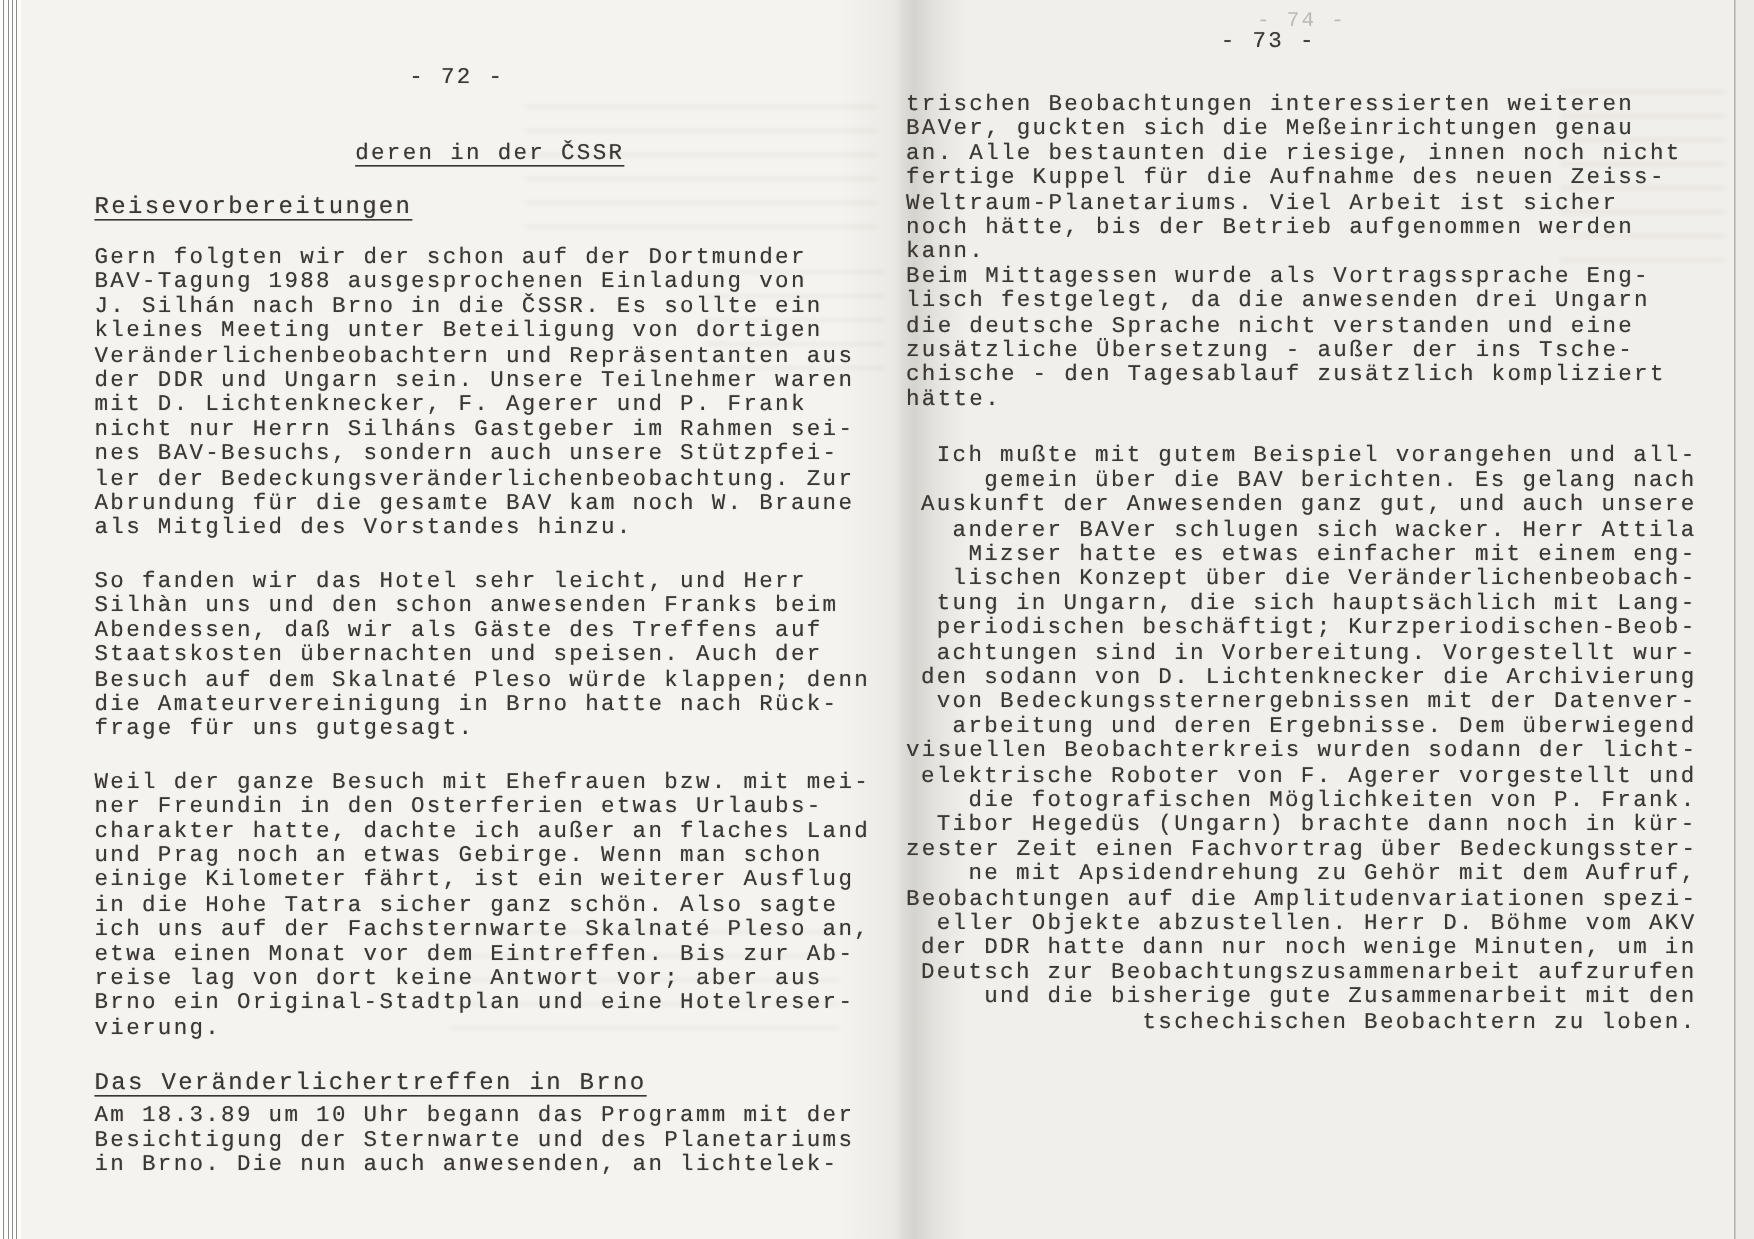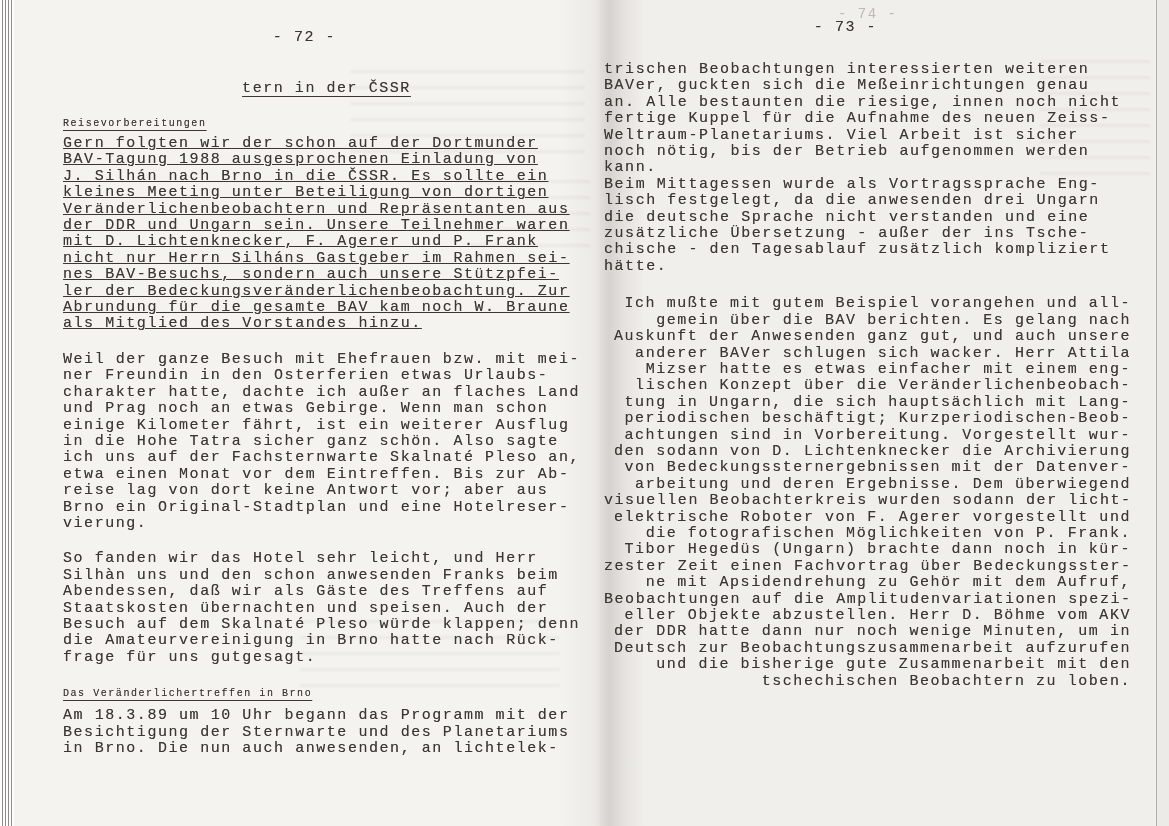--- a/index.html
+++ b/index.html
@@ -70,21 +70,21 @@
     filter: blur(0.5px);
   }
   .page {
     position: absolute;
     top: 0;
     width: 527px;
   }
   .page-left  { left: 63px; }
   .page-right { left: 604px; }
   .pagenum {
-    margin-top: 30px;
+    margin-top: 44px;
     width: 100%;
     padding-right: 44px;
     box-sizing: border-box;
     text-align: center;
     font-size: 15px;
     letter-spacing: 1.55px;
     line-height: 16px;
     white-space: pre;
     text-shadow: 0 0 0.6px rgba(30,28,26,0.45);
   }
@@ -99,35 +99,35 @@
     text-shadow: 0 0 0.6px rgba(30,28,26,0.45);
   }
   .title span { display: block; }
   .u {
     text-decoration: underline;
     text-decoration-thickness: 1.3px;
     text-underline-offset: 3.5px;
   }
   .heading {
     margin-top: 13px;
-    font-size: 10px;
+    font-size: 16px;
     letter-spacing: 1.55px;
     line-height: 18px;
     white-space: pre;
     text-shadow: 0 0 0.6px rgba(30,28,26,0.45);
   }
   .heading.h2 { margin-top: 19px; }
   .para {
     font-size: 15px;
     letter-spacing: 1.55px;
     line-height: 16.4px;
     white-space: pre;
     text-shadow: 0 0 0.6px rgba(30,28,26,0.45);
   }
-  .page-left .para.pa1 { margin-top: 3px; text-decoration: underline; }
+  .page-left .para.pa1 { margin-top: 17px; }
   .page-left .para.pa2 { margin-top: 19px; }
   .page-left .para.pa3 { margin-top: 19px; }
   .page-left .para.pa4 { margin-top: 5px; }
   .page-right .para.pb1 { margin-top: 26px; }
   .page-right .para.pb2 { }
   .page-right .para.pb3 { margin-top: 21px; text-align: right; }
   .page-right .para.pb4 { margin-top: 21px; }
 </style>
 </head>
 <body>
@@ -142,67 +142,67 @@
 
   <div class="ghost" style="left:350px; top:70px;  width:235px; height:95px;"></div>
   <div class="ghost" style="left:470px; top:180px; width:120px; height:80px;"></div>
   <div class="ghost" style="left:300px; top:620px; width:260px; height:80px;"></div>
   <div class="ghost" style="left:1040px; top:60px; width:110px; height:120px;"></div>
   <div class="ghost-pagenum">- 74 -</div>
 
   <div class="page page-left">
     <div class="pagenum">- 72 -</div>
     <div class="title">
-      <span class="u">tern in der ČSSR</span>
+      <span class="u">deren in der ČSSR</span>
     </div>
     <div class="heading u">Reisevorbereitungen</div>
     <div class="para pa1">Gern folgten wir der schon auf der Dortmunder
 BAV-Tagung 1988 ausgesprochenen Einladung von
 J. Silhán nach Brno in die ČSSR. Es sollte ein
 kleines Meeting unter Beteiligung von dortigen
 Veränderlichenbeobachtern und Repräsentanten aus
 der DDR und Ungarn sein. Unsere Teilnehmer waren
 mit D. Lichtenknecker, F. Agerer und P. Frank
 nicht nur Herrn Silháns Gastgeber im Rahmen sei-
 nes BAV-Besuchs, sondern auch unsere Stützpfei-
 ler der Bedeckungsveränderlichenbeobachtung. Zur
 Abrundung für die gesamte BAV kam noch W. Braune
 als Mitglied des Vorstandes hinzu.</div>
+    <div class="para pa3">So fanden wir das Hotel sehr leicht, und Herr
+Silhàn uns und den schon anwesenden Franks beim
+Abendessen, daß wir als Gäste des Treffens auf
+Staatskosten übernachten und speisen. Auch der
+Besuch auf dem Skalnaté Pleso würde klappen; denn
+die Amateurvereinigung in Brno hatte nach Rück-
+frage für uns gutgesagt.</div>
     <div class="para pa2">Weil der ganze Besuch mit Ehefrauen bzw. mit mei-
 ner Freundin in den Osterferien etwas Urlaubs-
 charakter hatte, dachte ich außer an flaches Land
 und Prag noch an etwas Gebirge. Wenn man schon
 einige Kilometer fährt, ist ein weiterer Ausflug
 in die Hohe Tatra sicher ganz schön. Also sagte
 ich uns auf der Fachsternwarte Skalnaté Pleso an,
 etwa einen Monat vor dem Eintreffen. Bis zur Ab-
 reise lag von dort keine Antwort vor; aber aus
 Brno ein Original-Stadtplan und eine Hotelreser-
 vierung.</div>
-    <div class="para pa3">So fanden wir das Hotel sehr leicht, und Herr
-Silhàn uns und den schon anwesenden Franks beim
-Abendessen, daß wir als Gäste des Treffens auf
-Staatskosten übernachten und speisen. Auch der
-Besuch auf dem Skalnaté Pleso würde klappen; denn
-die Amateurvereinigung in Brno hatte nach Rück-
-frage für uns gutgesagt.</div>
     <div class="heading u h2">Das Veränderlichertreffen in Brno</div>
     <div class="para pa4">Am 18.3.89 um 10 Uhr begann das Programm mit der
 Besichtigung der Sternwarte und des Planetariums
 in Brno. Die nun auch anwesenden, an lichtelek-</div>
   </div>
 
   <div class="page page-right">
     <div class="pagenum">- 73 -</div>
     <div class="para pb1">trischen Beobachtungen interessierten weiteren
 BAVer, guckten sich die Meßeinrichtungen genau
 an. Alle bestaunten die riesige, innen noch nicht
 fertige Kuppel für die Aufnahme des neuen Zeiss-
 Weltraum-Planetariums. Viel Arbeit ist sicher
-noch nötig, bis der Betrieb aufgenommen werden
+noch hätte, bis der Betrieb aufgenommen werden
 kann.</div>
     <div class="para pb2">Beim Mittagessen wurde als Vortragssprache Eng-
 lisch festgelegt, da die anwesenden drei Ungarn
 die deutsche Sprache nicht verstanden und eine
 zusätzliche Übersetzung - außer der ins Tsche-
 chische - den Tagesablauf zusätzlich kompliziert
 hätte.</div>
     <div class="para pb3">Ich mußte mit gutem Beispiel vorangehen und all-
 gemein über die BAV berichten. Es gelang nach
 Auskunft der Anwesenden ganz gut, und auch unsere

